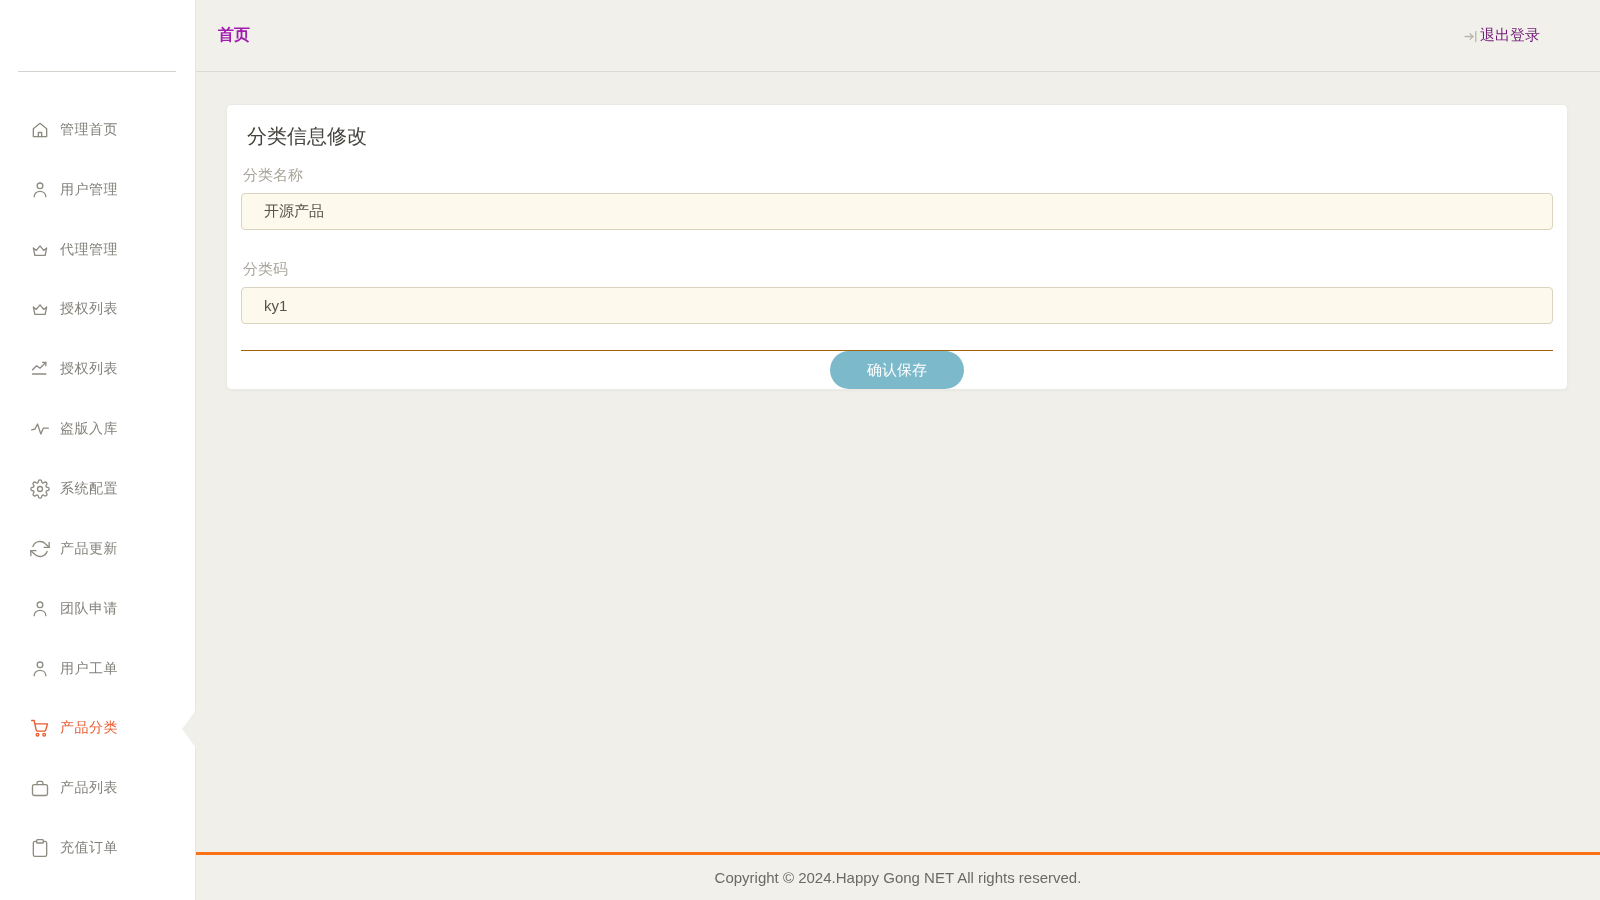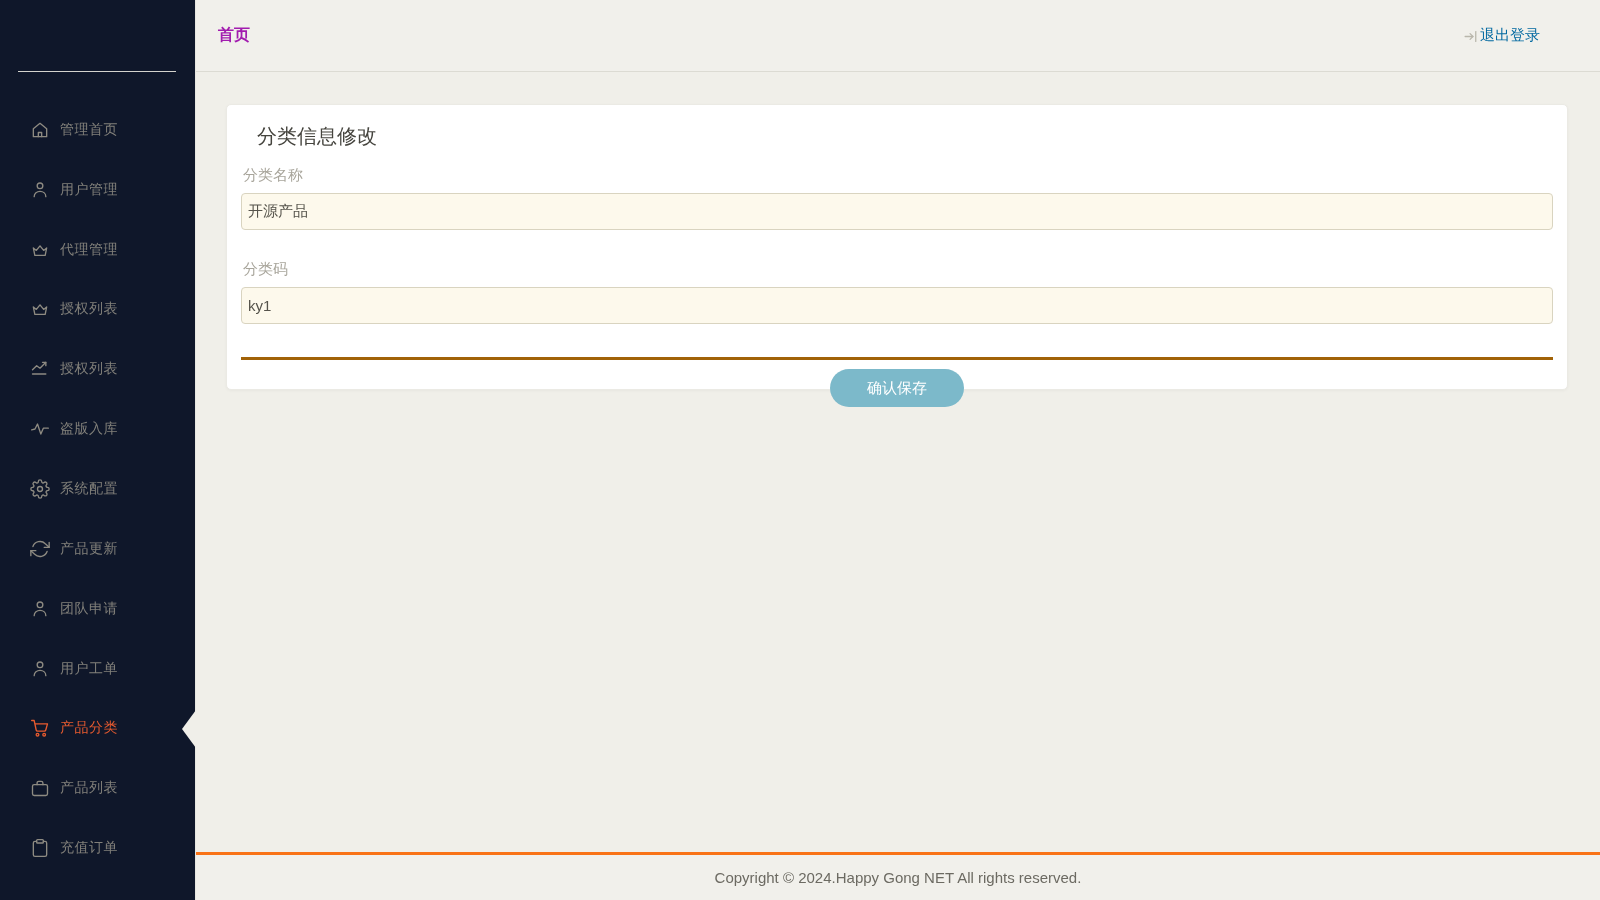--- a/index.html
+++ b/index.html
@@ -4,21 +4,21 @@
 <style>
   * { margin:0; padding:0; box-sizing:border-box; }
   html,body { width:1600px; height:900px; }
   body {
     font-family:"Liberation Sans","DejaVu Sans",sans-serif;
     background:#f0efe9; overflow:hidden; position:relative;
   }
   
   .sidebar {
     position:absolute; left:0; top:0; width:196px; height:900px;
-    background:#0f172a; border-right:1px solid #e7e6e0; z-index:1;
+    background:#ffffff; border-right:1px solid #e7e6e0; z-index:1;
   }
   .sidebar-divider {
     position:absolute; top:71px; left:18px; width:158px; height:0;
     border-top:1px solid #d4d3ce;
   }
   .nav { position:absolute; top:100px; left:0; width:100%; }
   .nav-item {
     height:59.85px; display:flex; align-items:center;
     padding-left:30px; cursor:pointer;
     color:#82807a; font-size:14px; letter-spacing:0.5px;
@@ -36,42 +36,42 @@
   
   .main { position:absolute; left:196px; top:0; right:0; height:900px; }
   .topbar {
     height:72px; background:#f1f0eb; border-bottom:1px solid #dcdbd3;
     display:flex; align-items:center; justify-content:space-between;
     padding:0 60px 0 22px;
   }
   .page-title { font-size:16px; font-weight:bold; color:#a21caf; }
   .logout {
     display:flex; align-items:flex-end; gap:0;
-    color:#0369a1; font-size:15px; cursor:pointer;
+    color:#701a75; font-size:15px; cursor:pointer;
   }
   .logout svg { width:17px; height:17px; stroke:#b9b6ab; fill:none;
     stroke-width:1.8; stroke-linecap:round; stroke-linejoin:round; }
   .content { position:absolute; top:72px; bottom:48px; left:0; right:0; background:#f0efe9; }
   .card {
     margin:32px 32px 0 30px; height:286px;
     background:#ffffff; border:1px solid #ebeae4; border-radius:5px;
     box-shadow:0 1px 3px rgba(0,0,0,0.04);
     padding:14px;
   }
-  .card-title { font-size:20px; color:#45443e; margin:4px 0 16px 16px; font-weight:400; }
+  .card-title { font-size:20px; color:#45443e; margin:4px 0 16px 6px; font-weight:400; }
   .field-label { font-size:15px; color:#a8a59b; margin:0 0 8px 2px; }
   .field-2 { margin-top:30px; }
   .text-input {
     display:block; width:100%; height:37px;
     background:#fdf9ec; border:1px solid #d9d4c0; border-radius:4px;
-    padding:0 6px; font-size:15px; color:#55534b;
+    padding:0 22px; font-size:15px; color:#55534b;
     font-family:inherit; outline:none;
   }
   .btn-row {
-    border-top:3px solid #a16207; margin-top:33px; padding-top:9px;
+    border-top:1px solid #a16207; margin-top:26px; 
     text-align:center;
   }
   .save-btn {
     width:134px; height:38px; border:none; border-radius:19px;
     background:#7cb9ca; color:#ffffff; font-size:15px;
     font-family:inherit; cursor:pointer;
   }
   .footer {
     position:absolute; bottom:0; left:0; right:0; height:48px;
     background:#f1f0eb; border-top:3px solid #f97316;

